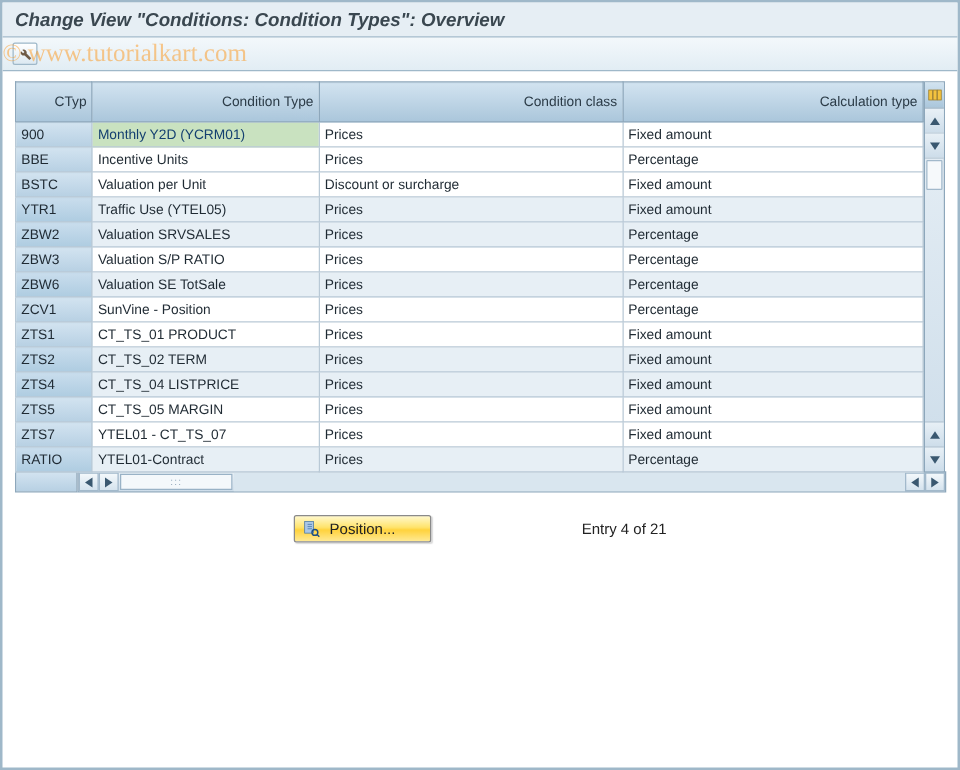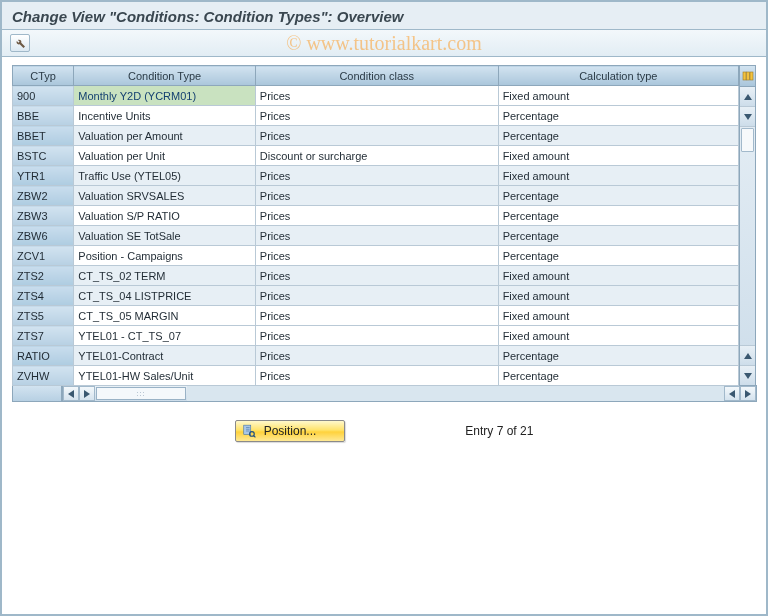--- a/index.html
+++ b/index.html
@@ -36,21 +36,21 @@
     width: 20px; height: 18px;
     border: 1px solid #9fb8c9;
     border-radius: 2px;
     background: linear-gradient(#ffffff,#dce9f2);
     display: flex; align-items: center; justify-content: center;
     cursor: pointer;
   }
   .watermark {
     position: absolute;
     top: 30px; left: 0; right: 0;
-    text-align: center;
+    text-align: left;
     font-size: 20px;
     color: rgba(255,140,0,0.45);
     font-family: Georgia, serif;
     pointer-events: none;
     z-index: 999;
   }
   .table-area {
     padding: 8px 10px 2px 10px;
     position: relative;
   }
@@ -60,26 +60,26 @@
     display: flex;
   }
   table.grid {
     border-collapse: collapse;
     width: 728px;
     table-layout: fixed;
   }
   table.grid th {
     background: linear-gradient(#d2e3f0, #aac6db);
     border: 1px solid #8da7bb;
-    text-align: center;
+    text-align: right;
     padding: 3px 4px;
     font-weight: normal;
     color: #2b3b47;
     font-size: 11px;
-    height: 20px;
+    height: 32px;
   }
   table.grid td {
     border: 1px solid #b9c9d6;
     padding: 2px 4px;
     height: 20px;
     font-size: 11px;
     color: #1f2a33;
   }
   .col-ctyp { width: 50px; }
   .col-name { width: 148px; }
@@ -226,26 +226,20 @@
             <td class="sel-cell">Monthly Y2D (YCRM01)</td>
             <td>Prices</td>
             <td>Fixed amount</td>
           </tr>
           <tr>
             <td class="ctyp-cell">BBE</td>
             <td>Incentive Units</td>
             <td>Prices</td>
             <td>Percentage</td>
           </tr>
-          <tr class="alt">
-            <td class="ctyp-cell">BBET</td>
-            <td>Valuation per Amount</td>
-            <td>Prices</td>
-            <td>Percentage</td>
-          </tr>
           <tr>
             <td class="ctyp-cell">BSTC</td>
             <td>Valuation per Unit</td>
             <td>Discount or surcharge</td>
             <td>Fixed amount</td>
           </tr>
           <tr class="alt">
             <td class="ctyp-cell">YTR1</td>
             <td>Traffic Use (YTEL05)</td>
             <td>Prices</td>
@@ -264,23 +258,29 @@
             <td>Percentage</td>
           </tr>
           <tr class="alt">
             <td class="ctyp-cell">ZBW6</td>
             <td>Valuation SE TotSale</td>
             <td>Prices</td>
             <td>Percentage</td>
           </tr>
           <tr>
             <td class="ctyp-cell">ZCV1</td>
-            <td>Position - Campaigns</td>
-            <td>Prices</td>
-            <td>Percentage</td>
+            <td>SunVine - Position</td>
+            <td>Prices</td>
+            <td>Percentage</td>
+          </tr>
+          <tr>
+            <td class="ctyp-cell">ZTS1</td>
+            <td>CT_TS_01 PRODUCT</td>
+            <td>Prices</td>
+            <td>Fixed amount</td>
           </tr>
           <tr class="alt">
             <td class="ctyp-cell">ZTS2</td>
             <td>CT_TS_02 TERM</td>
             <td>Prices</td>
             <td>Fixed amount</td>
           </tr>
           <tr class="alt">
             <td class="ctyp-cell">ZTS4</td>
             <td>CT_TS_04 LISTPRICE</td>
@@ -295,26 +295,20 @@
           </tr>
           <tr>
             <td class="ctyp-cell">ZTS7</td>
             <td>YTEL01 - CT_TS_07</td>
             <td>Prices</td>
             <td>Fixed amount</td>
           </tr>
           <tr class="alt">
             <td class="ctyp-cell">RATIO</td>
             <td>YTEL01-Contract</td>
-            <td>Prices</td>
-            <td>Percentage</td>
-          </tr>
-          <tr>
-            <td class="ctyp-cell">ZVHW</td>
-            <td>YTEL01-HW Sales/Unit</td>
             <td>Prices</td>
             <td>Percentage</td>
           </tr>
         </tbody>
     </table>
     <div class="rightbar">
       <div class="rb-head">
         <svg viewBox="0 0 12 12">
             <rect x="1" y="2" width="3" height="8" fill="#f3c23e" stroke="#9b7a26" stroke-width="0.6"></rect>
             <rect x="4.5" y="2" width="3" height="8" fill="#f3c23e" stroke="#9b7a26" stroke-width="0.6"></rect>
@@ -364,14 +358,14 @@
     <span class="pb-icon">
       <svg width="14" height="14" viewBox="0 0 24 24">
           <rect x="3" y="2" width="12" height="16" fill="#a9c6e6" stroke="#4173a5"></rect>
           <path d="M7 6h6M7 9h6M7 12h6" stroke="#4173a5" stroke-width="1"></path>
           <circle cx="17" cy="17" r="4" fill="none" stroke="#1e4f80" stroke-width="2"></circle>
           <line x1="20" y1="20" x2="23" y2="23" stroke="#1e4f80" stroke-width="2"></line>
         </svg>
     </span>
     <span>Position...</span>
   </div>
-  <div class="entry-label">Entry 7 of 21</div>
+  <div class="entry-label">Entry 4 of 21</div>
 </div>
 
 </body></html>

